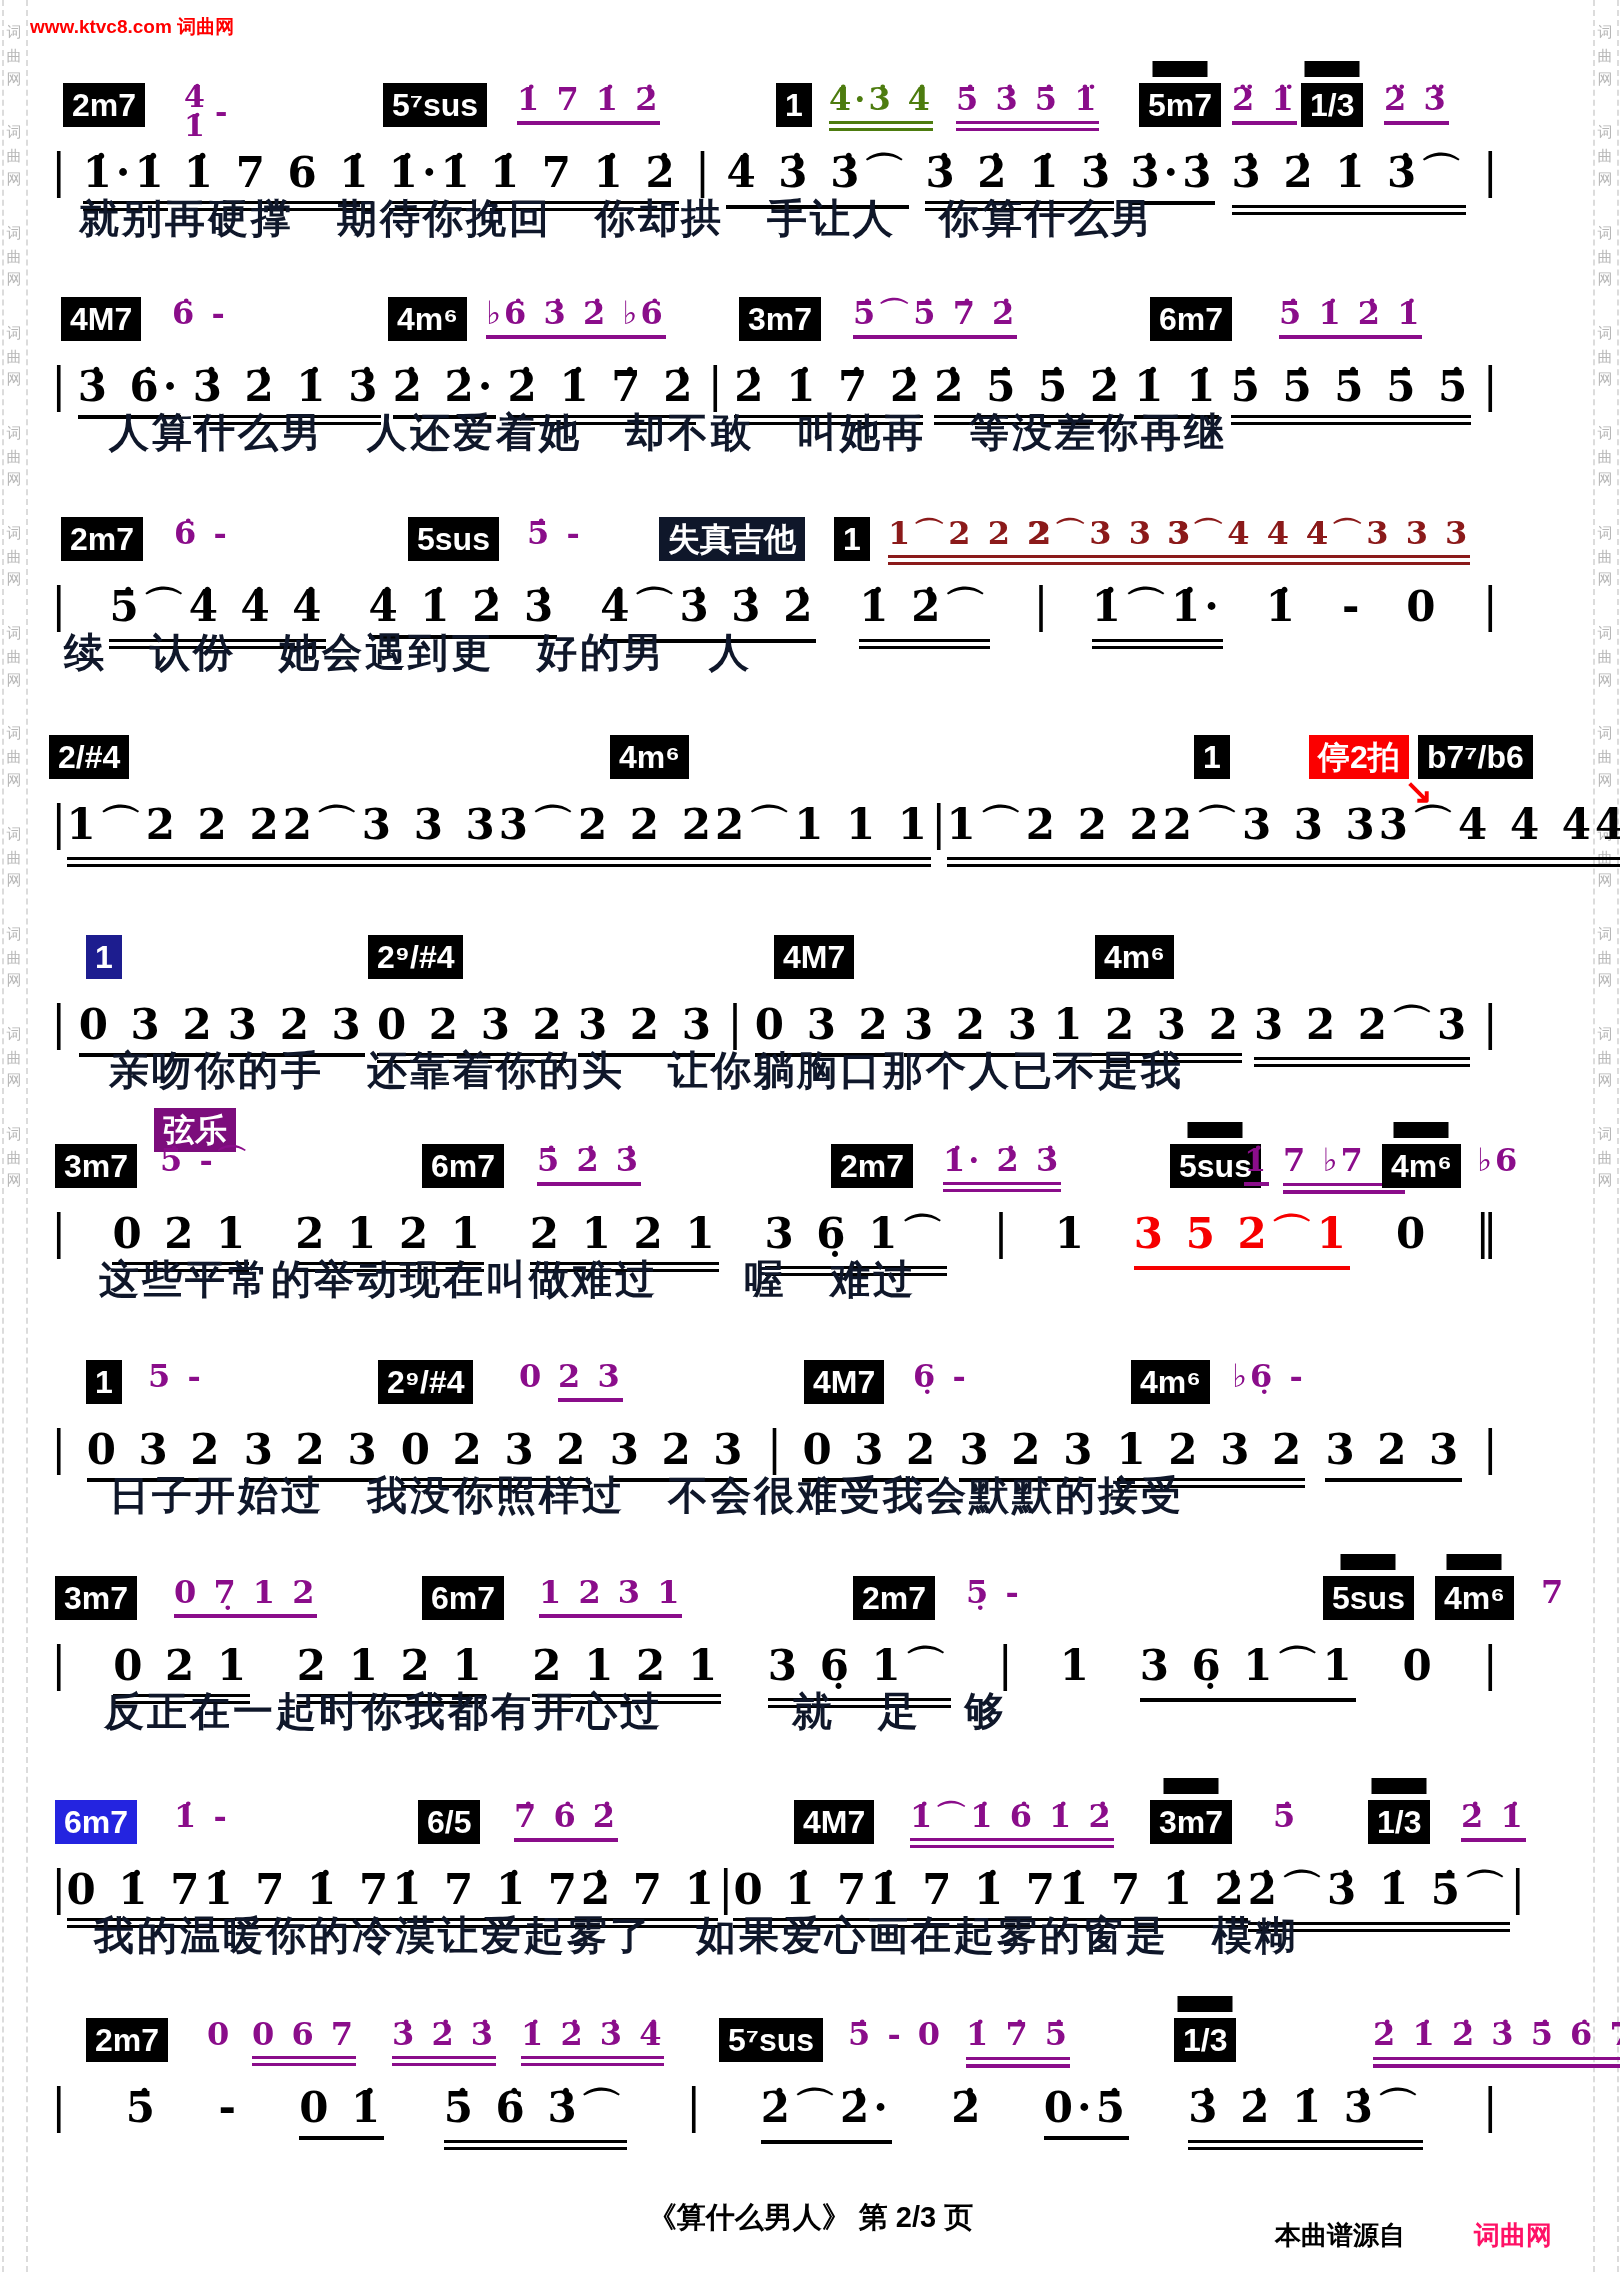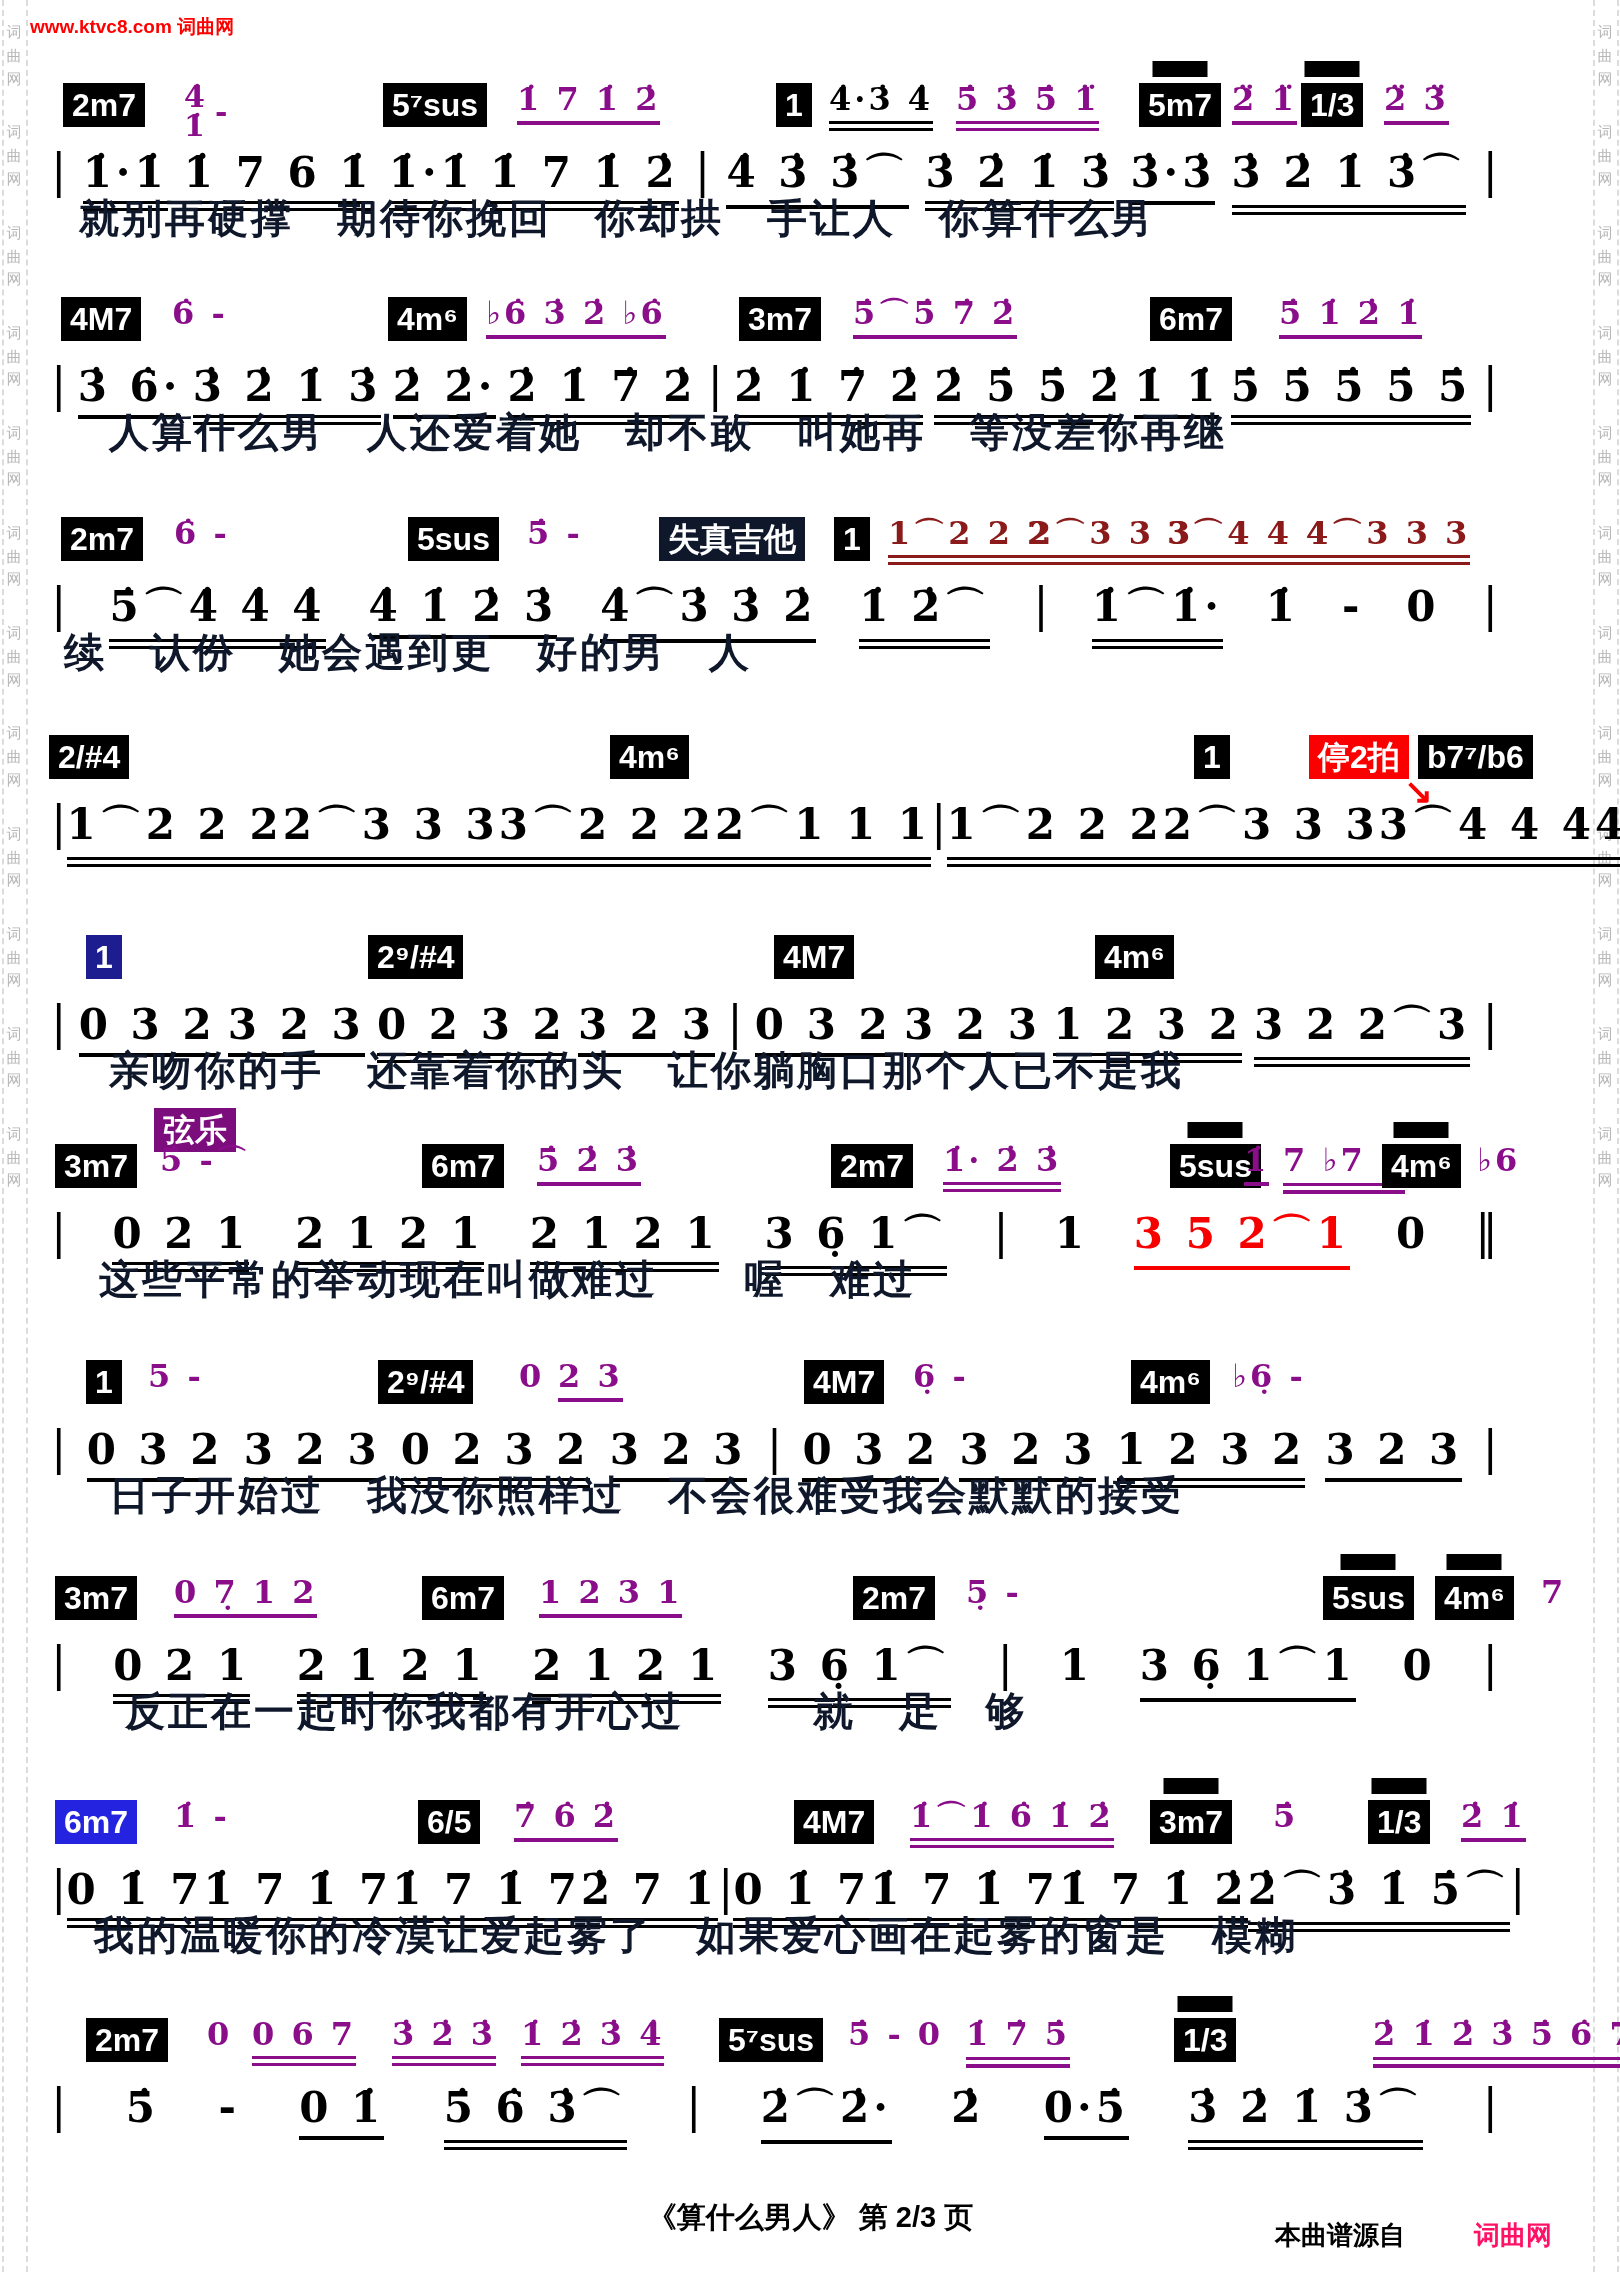--- a/index.html
+++ b/index.html
@@ -57,21 +57,21 @@
           <span class="stack" style="color: rgb(138, 13, 138); left: 180px;">
             <span class="col">
               <span>4̇</span>
               <span>1̇</span>
             </span>
             <span>-</span>
           </span>
           <span class="cbox" style="background: rgb(0, 0, 0); left: 379px;">5⁷sus</span>
           <span class="cnotes u1" style="color: rgb(138, 13, 138); left: 513px;">1̇ 7 1̇ 2̇</span>
           <span class="cbox" style="background: rgb(0, 0, 0); left: 772px;">1</span>
-          <span class="cnotes u2" style="color: #000000; left: 825px;">4̇·3̇ 4̇</span>
+          <span class="cnotes u2" style="color: #4d7c0f; left: 825px;">4̇·3̇ 4̇</span>
           <span class="cnotes u2" style="color: rgb(138, 13, 138); left: 952px;">5̇ 3̇ 5̇ 1̈</span>
           <span class="cbox bar-top" style="background: rgb(0, 0, 0); left: 1135px;">5m7</span>
           <span class="cnotes u1" style="color: rgb(138, 13, 138); left: 1228px;">2̈ 1̈</span>
           <span class="cbox bar-top" style="background: rgb(0, 0, 0); left: 1297px;">1/3</span>
           <span class="cnotes u1" style="color: rgb(138, 13, 138); left: 1380px;">2̈ 3̈</span>
         </div>
         <div class="noterow" style="top: 61px;">
           <span class="ng bar">|</span>
           <span class="ng u2">1̇·1̇</span>
           <span class="ng u2">1̇ 7 6 1̇</span>
@@ -243,21 +243,21 @@
           <span class="ng u2">0 2 1</span>
           <span class="ng u2">2 1 2 1</span>
           <span class="ng u2">2 1 2 1</span>
           <span class="ng u2">3 6̣ 1⌒</span>
           <span class="ng bar">|</span>
           <span class="ng">1</span>
           <span class="ng u1">3 6̣ 1⌒1</span>
           <span class="ng">0</span>
           <span class="ng bar">|</span>
         </div>
-        <div class="lyrics" style="left: 104px; margin-left: 21px;">反正在一起时你我都有开心过　　　就　足　够</div>
+        <div class="lyrics" style="left: 104px;">反正在一起时你我都有开心过　　　就　足　够</div>
       </div>
       <div class="system" style="top: 1800px;">
         <div class="chordrow">
           <span class="cbox" style="background: rgb(36, 36, 224); left: 51px;">6m7</span>
           <span class="cnotes" style="color: rgb(138, 13, 138); left: 170px;">1̇ -</span>
           <span class="cbox" style="background: rgb(0, 0, 0); left: 414px;">6/5</span>
           <span class="cnotes u1" style="color: rgb(138, 13, 138); left: 510px;">7̇ 6̇ 2̇</span>
           <span class="cbox" style="background: rgb(0, 0, 0); left: 790px;">4M7</span>
           <span class="cnotes u2" style="color: rgb(138, 13, 138); left: 906px;">1̇⌒1̇ 6̇ 1̇ 2̇</span>
           <span class="cbox bar-top" style="background: rgb(0, 0, 0); left: 1146px;">3m7</span>

